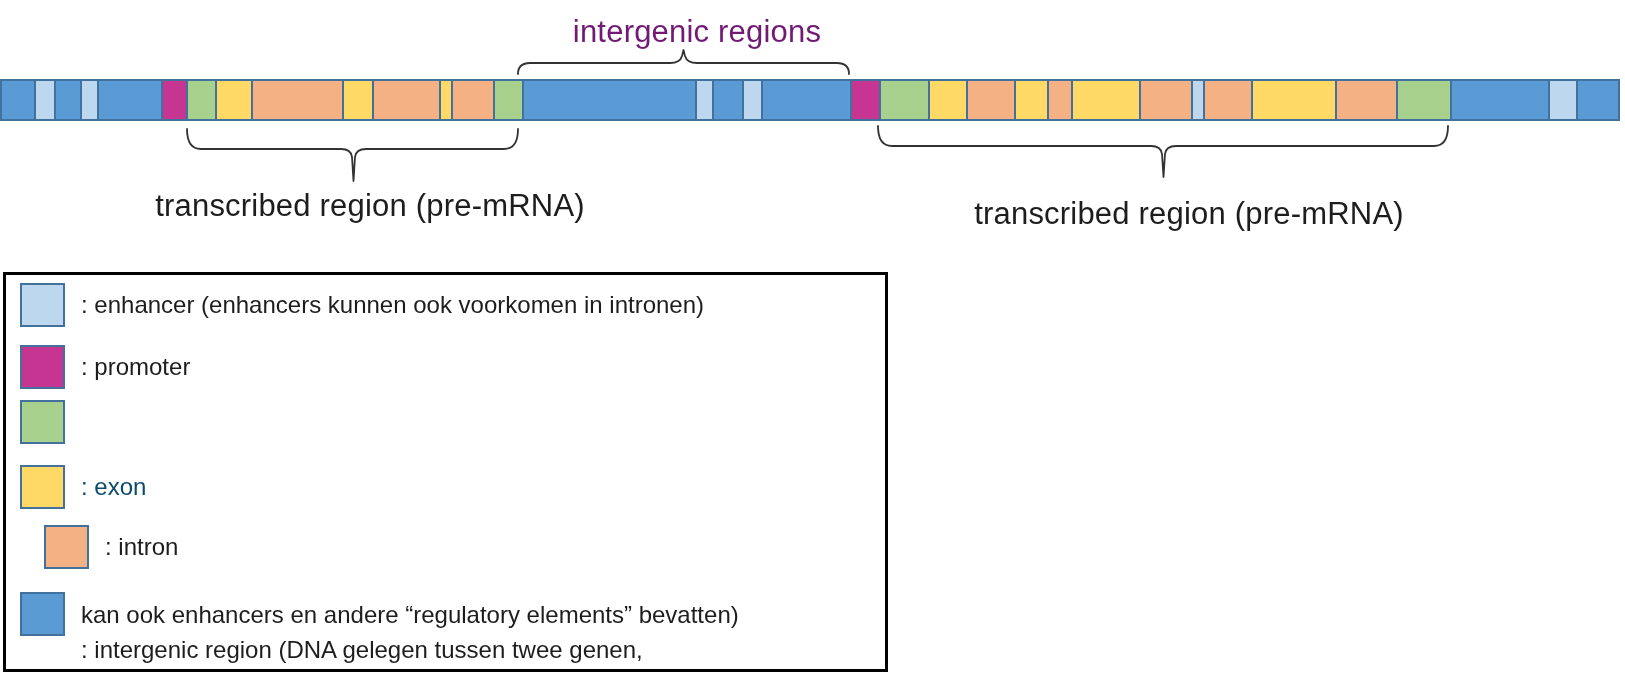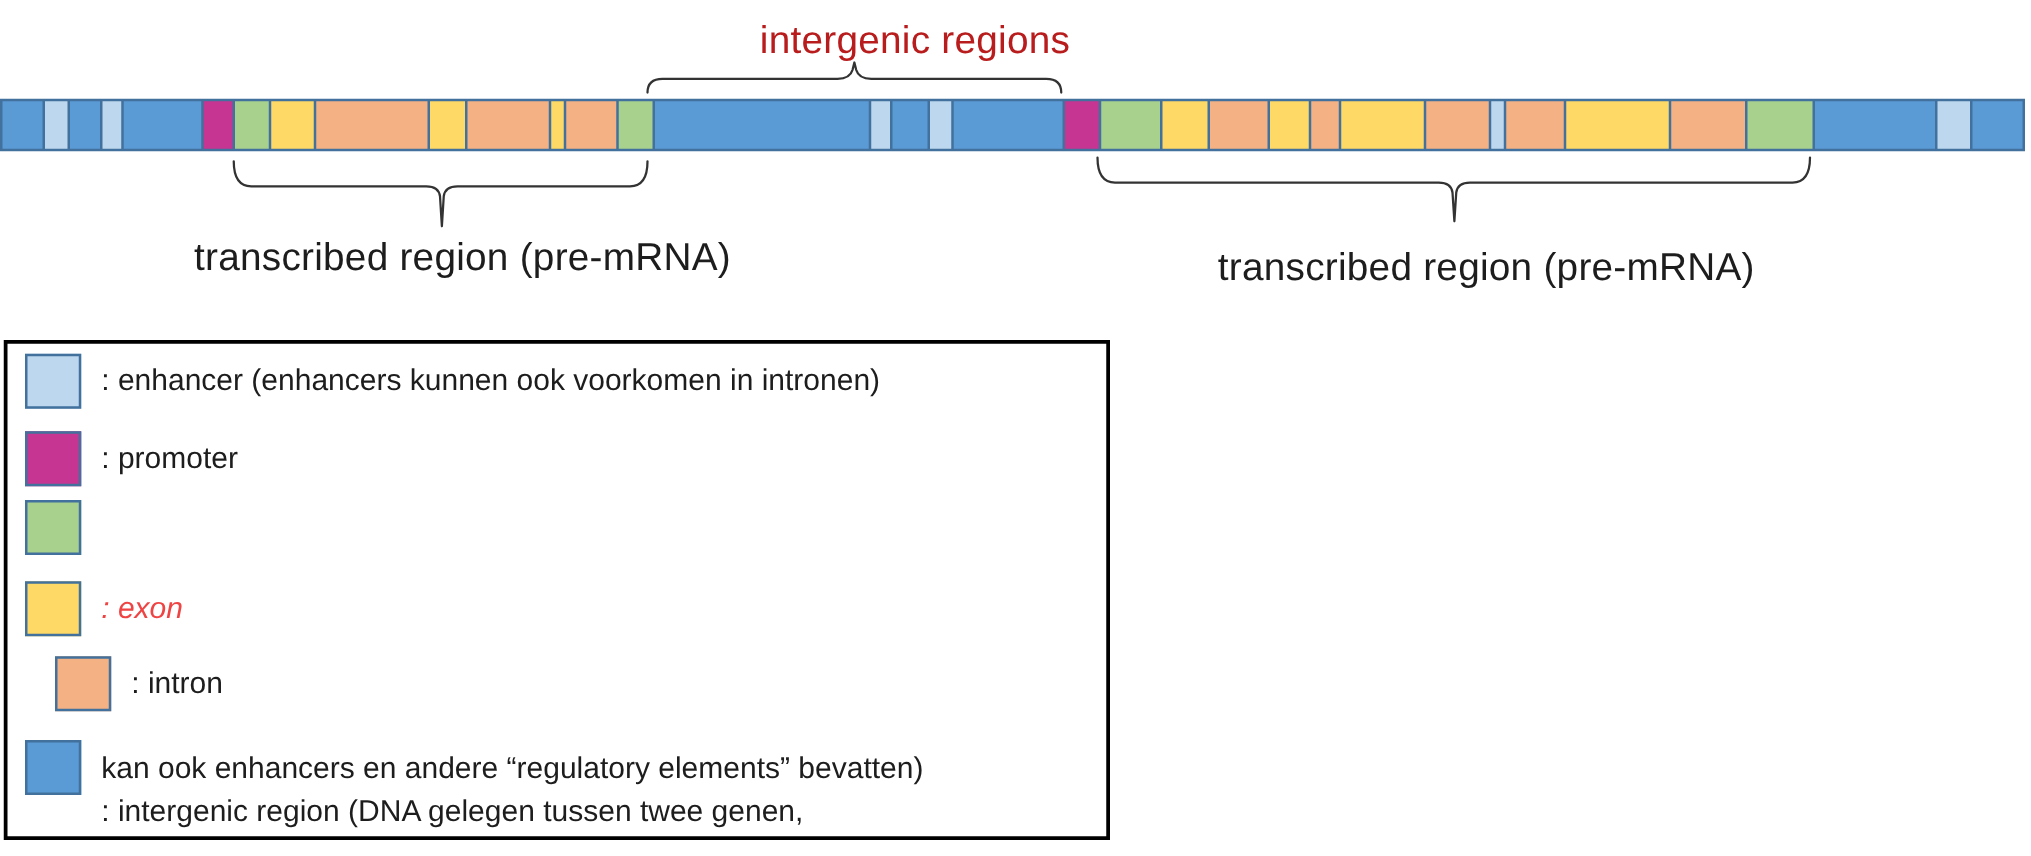--- a/index.html
+++ b/index.html
@@ -29,21 +29,21 @@
   .legend-row.multi{align-items:flex-start;}
   .swatch{width:41px;height:40px;border-style:solid;border-width:2px;flex:0 0 auto;}
   .legend-label{font-size:24px;line-height:1.25;white-space:nowrap;}
   .legend-text-multi{margin-top:5px;line-height:35px;}
 </style>
 </head>
 <body>
 
 <div class="page">
 
-  <div class="big-label" id="label-intergenic" style="color: #b91c1c; margin-left: 35px;">intergenic regions</div>
+  <div class="big-label" id="label-intergenic" style="color: #701a75;">intergenic regions</div>
 
   <svg class="braces" width="1625" height="235" viewBox="0 0 1625 235">
     <path d="M 518 74 Q 518 63 530 63 L 670 63 Q 680 63 682 56 L 683.5 50 L 685 56 Q 687 63 697 63 L 837 63 Q 849 63 849 74" stroke="#333333"></path>
     <path d="M 187 129 Q 187 149 201 149 L 341 149 Q 351 149 352 157 L 353.5 181 L 355 157 Q 356 149 366 149 L 504 149 Q 518 149 518 129" stroke="#333333"></path>
     <path d="M 878 126 Q 878 146 892 146 L 1151 146 Q 1161 146 1162 154 L 1163.5 177 L 1165 154 Q 1166 146 1176 146 L 1434 146 Q 1448 146 1448 126" stroke="#333333"></path>
   </svg>
 
   <div id="dna-bar" style="background: rgb(65, 113, 156);">
       <div class="segment" style="flex: 33 0 0px; background: rgb(91, 155, 213);"></div>
       <div class="segment" style="flex: 19 0 0px; background: rgb(189, 215, 238);"></div>
@@ -98,21 +98,21 @@
           <div class="swatch" style="background: rgb(199, 53, 146); border-color: rgb(65, 113, 156);"></div>
           <div class="legend-label" style="color: rgb(29, 29, 29);">
             <div>: promoter</div>
           </div>
         </div>
         <div class="legend-row" style="top: 125px;">
           <div class="swatch" style="background: rgb(169, 209, 142); border-color: rgb(65, 113, 156);"></div>
         </div>
         <div class="legend-row" style="top: 190px;">
           <div class="swatch" style="background: rgb(255, 217, 102); border-color: rgb(65, 113, 156);"></div>
-          <div class="legend-label" style="color: #ef4444; font-style: italic;">
+          <div class="legend-label" style="color: #0c4a6e;">
             <div>: exon</div>
           </div>
         </div>
         <div class="legend-row" style="top: 250px; margin-left: 24px;">
           <div class="swatch" style="background: rgb(244, 177, 131); border-color: rgb(65, 113, 156);"></div>
           <div class="legend-label" style="color: rgb(29, 29, 29);">
             <div>: intron</div>
           </div>
         </div>
         <div class="legend-row multi" style="top: 317px;">

